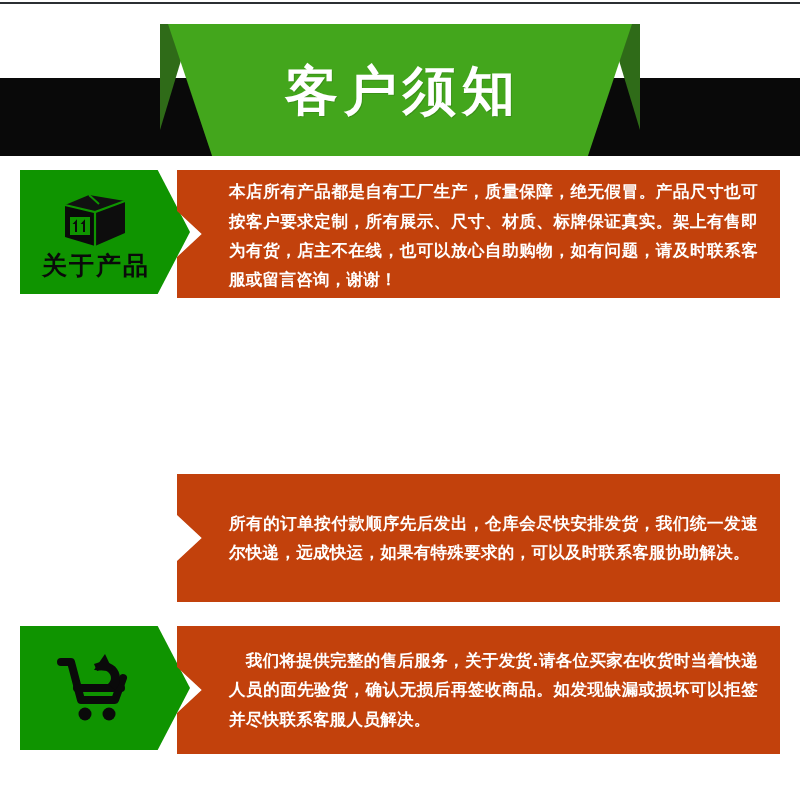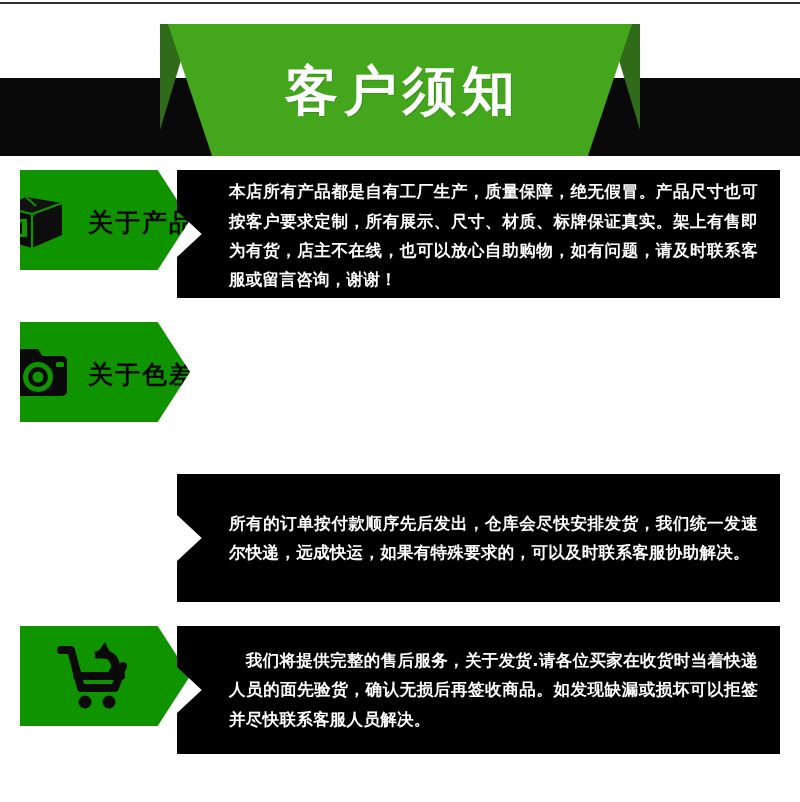--- a/index.html
+++ b/index.html
@@ -104,25 +104,25 @@
     height: 128px;
     margin-bottom: 24px;
   }
 
   
   .icon-card {
     position: absolute;
     left: 20px;
     top: 0;
     width: 170px;
-    height: 100px;
+    height: 124px;
     background: #0f9400;
     clip-path: polygon(0% 0%, 81% 0%, 100% 50%, 81% 100%, 0% 100%);
     display: flex;
-    flex-direction: row;
+    flex-direction: column;
     align-items: center;
     justify-content: center;
   }
   .icon-card.no-label {
     justify-content: center;
   }
   .icon-glyph {
     width: 76px;
     height: 62px;
     display: flex;
@@ -144,21 +144,21 @@
     white-space: nowrap;
   }
 
   
   .text-panel {
     position: absolute;
     left: 177px;
     top: 0;
     width: 603px;
     height: 128px;
-    background: #000000;
+    background: #c2410c;
     clip-path: polygon(
       0% 0%,
       100% 0%,
       100% 100%,
       0% 100%,
       0% 68%,
       4.1% 50%,
       0% 32%
     );
     display: flex;
@@ -220,41 +220,20 @@
         </svg>
       </span>
       <span class="icon-label">关于产品</span>
     </div>
     <div class="text-panel">
       <div class="panel-text">本店所有产品都是自有工厂生产，质量保障，绝无假冒。产品尺寸也可按客户要求定制，所有展示、尺寸、材质、标牌保证真实。架上有售即为有货，店主不在线，也可以放心自助购物，如有问题，请及时联系客服或留言咨询，谢谢！</div>
     </div>
   </div>
 
   <div class="row row-2">
-    <div class="icon-card">
-      <span class="icon-glyph">
-        <svg width="74" height="58" viewBox="0 0 74 58">
-          <g fill="#0a0a0a">
-
-            <path d="M22 6 h20 l5 8 h-30 Z"></path>
-
-            <rect x="3" y="13" width="68" height="40" rx="5"></rect>
-          </g>
-
-          <circle cx="17" cy="23" r="6" fill="#0f9400"></circle>
-
-          <circle cx="42" cy="34" r="15" fill="#0f9400"></circle>
-          <circle cx="42" cy="34" r="10" fill="#0a0a0a"></circle>
-          <circle cx="42" cy="34" r="5.5" fill="#0f9400"></circle>
-
-          <rect x="60" y="19" width="8" height="5" rx="1.5" fill="#0f9400"></rect>
-        </svg>
-      </span>
-      <span class="icon-label">关于色差</span>
-    </div>
   </div>
 
   <div class="row row-3">
     <div class="text-panel">
       <div class="panel-text">所有的订单按付款顺序先后发出，仓库会尽快安排发货，我们统一发速尔快递，远成快运，如果有特殊要求的，可以及时联系客服协助解决。</div>
     </div>
   </div>
 
   <div class="row row-4">
     <div class="icon-card no-label">

